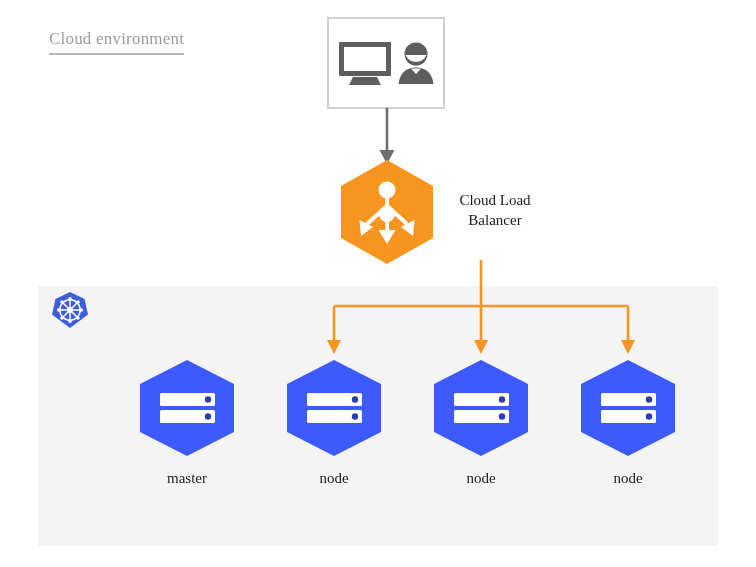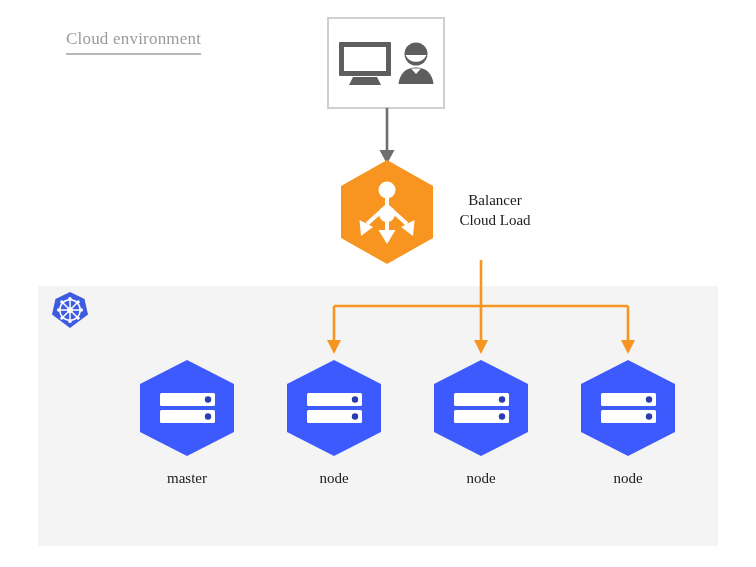--- a/index.html
+++ b/index.html
@@ -11,21 +11,21 @@
     width: 756px;
     height: 567px;
     position: relative;
     overflow: hidden;
     font-family: "Liberation Serif", "DejaVu Serif", serif;
   }
 
   
   #cloud-env-title {
     position: absolute;
-    left: 66px;
+    left: 49px;
     top: 29px;
     font-size: 17px;
     color: #9b9b9b;
     letter-spacing: 0.2px;
     padding-bottom: 4px;
     border-bottom: 2px solid #b7b7b7;
     white-space: nowrap;
   }
 
   
@@ -201,22 +201,22 @@
       <path d="M46 46 L26 64" stroke-width="4" fill="none"></path>
       <path d="M46 46 L66 64" stroke-width="4" fill="none"></path>
       <line x1="46" y1="62" x2="46" y2="72" stroke-width="4"></line>
       <path d="M20 76 L18.5 60 L32 67 Z" stroke="none"></path>
       <path d="M72 76 L73.5 60 L60 67 Z" stroke="none"></path>
       <path d="M46 84 L37.5 70 L54.5 70 Z" stroke="none"></path>
     </g>
   </svg>
 </div>
 <div id="load-balancer-label">
+  <div>Cloud Load</div>
   <div>Balancer</div>
-  <div>Cloud Load</div>
 </div>
 
 <div id="lb-fanout">
   <svg width="330" height="105" viewBox="0 0 330 105">
     <g stroke="#f89520" stroke-width="2.6" fill="none">
       <line x1="161" y1="0" x2="161" y2="46"></line>
       <line x1="14" y1="46" x2="308" y2="46"></line>
       <line x1="14" y1="46" x2="14" y2="82"></line>
       <line x1="161" y1="46" x2="161" y2="82"></line>
       <line x1="308" y1="46" x2="308" y2="82"></line>

